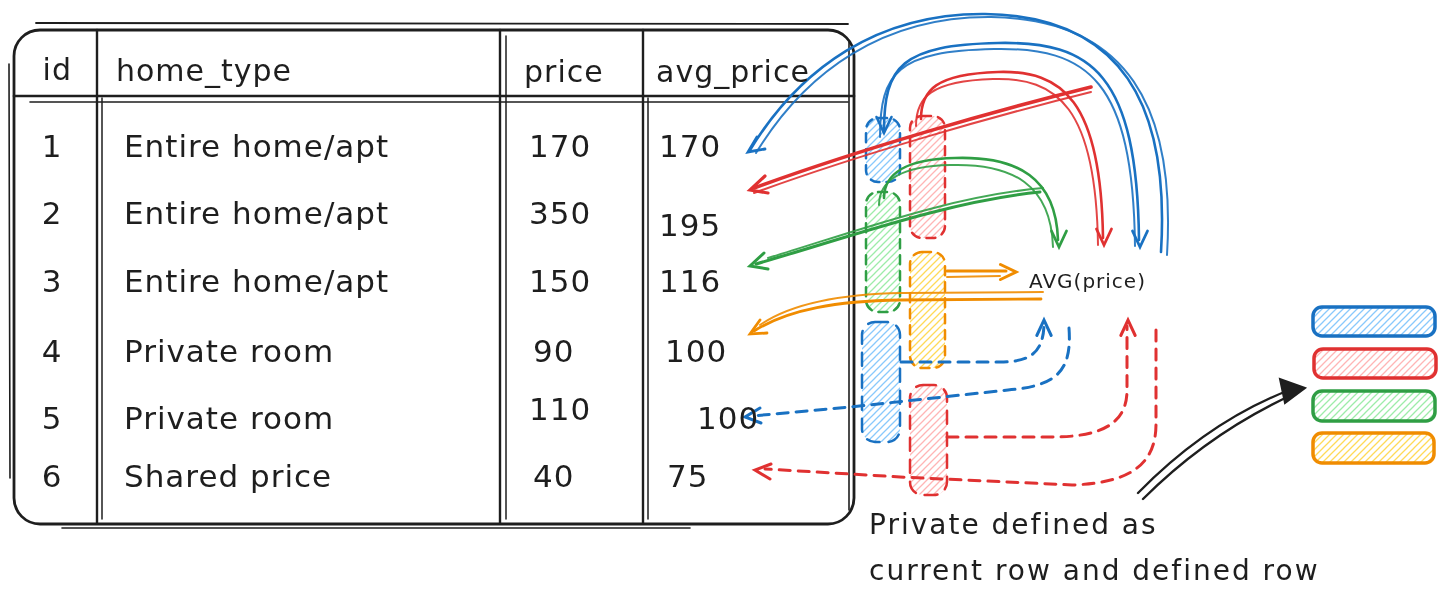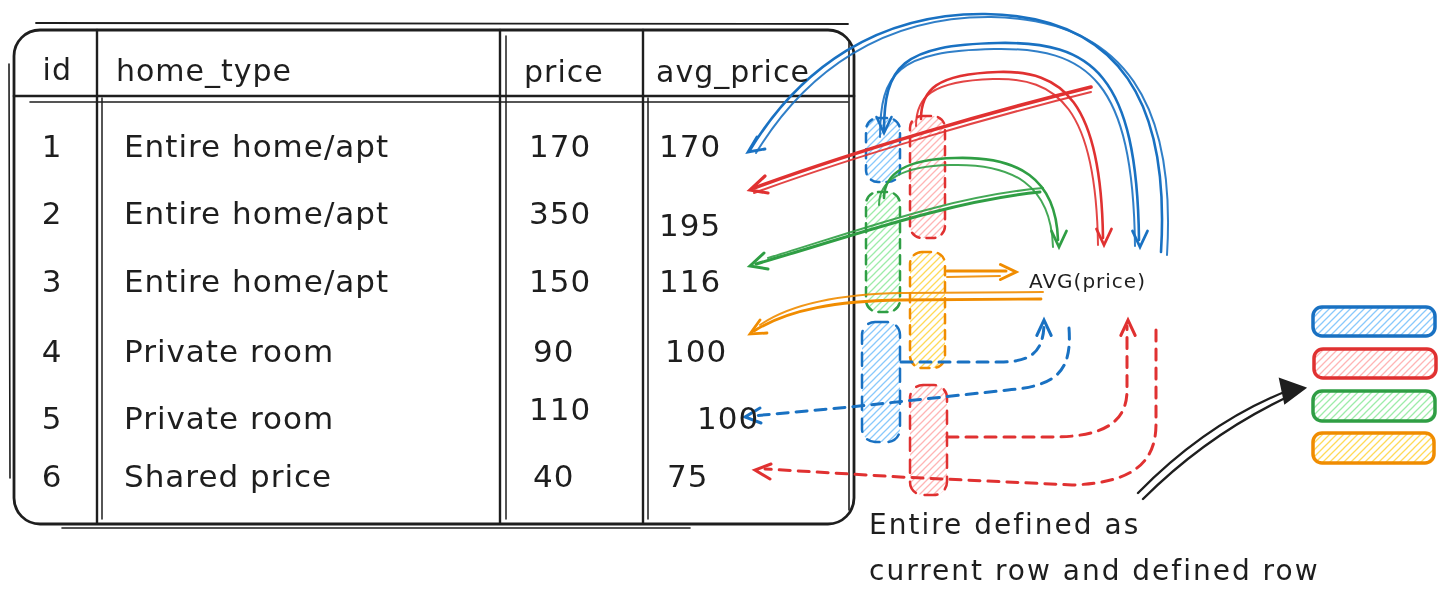--- a/index.html
+++ b/index.html
@@ -162,14 +162,14 @@
 <div class="t" style="left:124px;top:401px">Private room</div>
 <div class="t" style="left:529px;top:392px">110</div>
 <div class="t" style="left:697px;top:401px">100</div>
 
 <div class="t idc" style="left:32px;top:459px">6</div>
 <div class="t" style="left:124px;top:459px">Shared price</div>
 <div class="t" style="left:533px;top:459px">40</div>
 <div class="t" style="left:667px;top:459px">75</div>
 
 <div class="t fn" style="left:1029px;top:270px">AVG(price)</div>
-<div class="t cap" style="left:869px;top:510px">Entire defined as</div>
+<div class="t cap" style="left:869px;top:510px">Private defined as</div>
 <div class="t cap" style="left:869px;top:556px">current row and defined row</div>
 
 </body></html>

